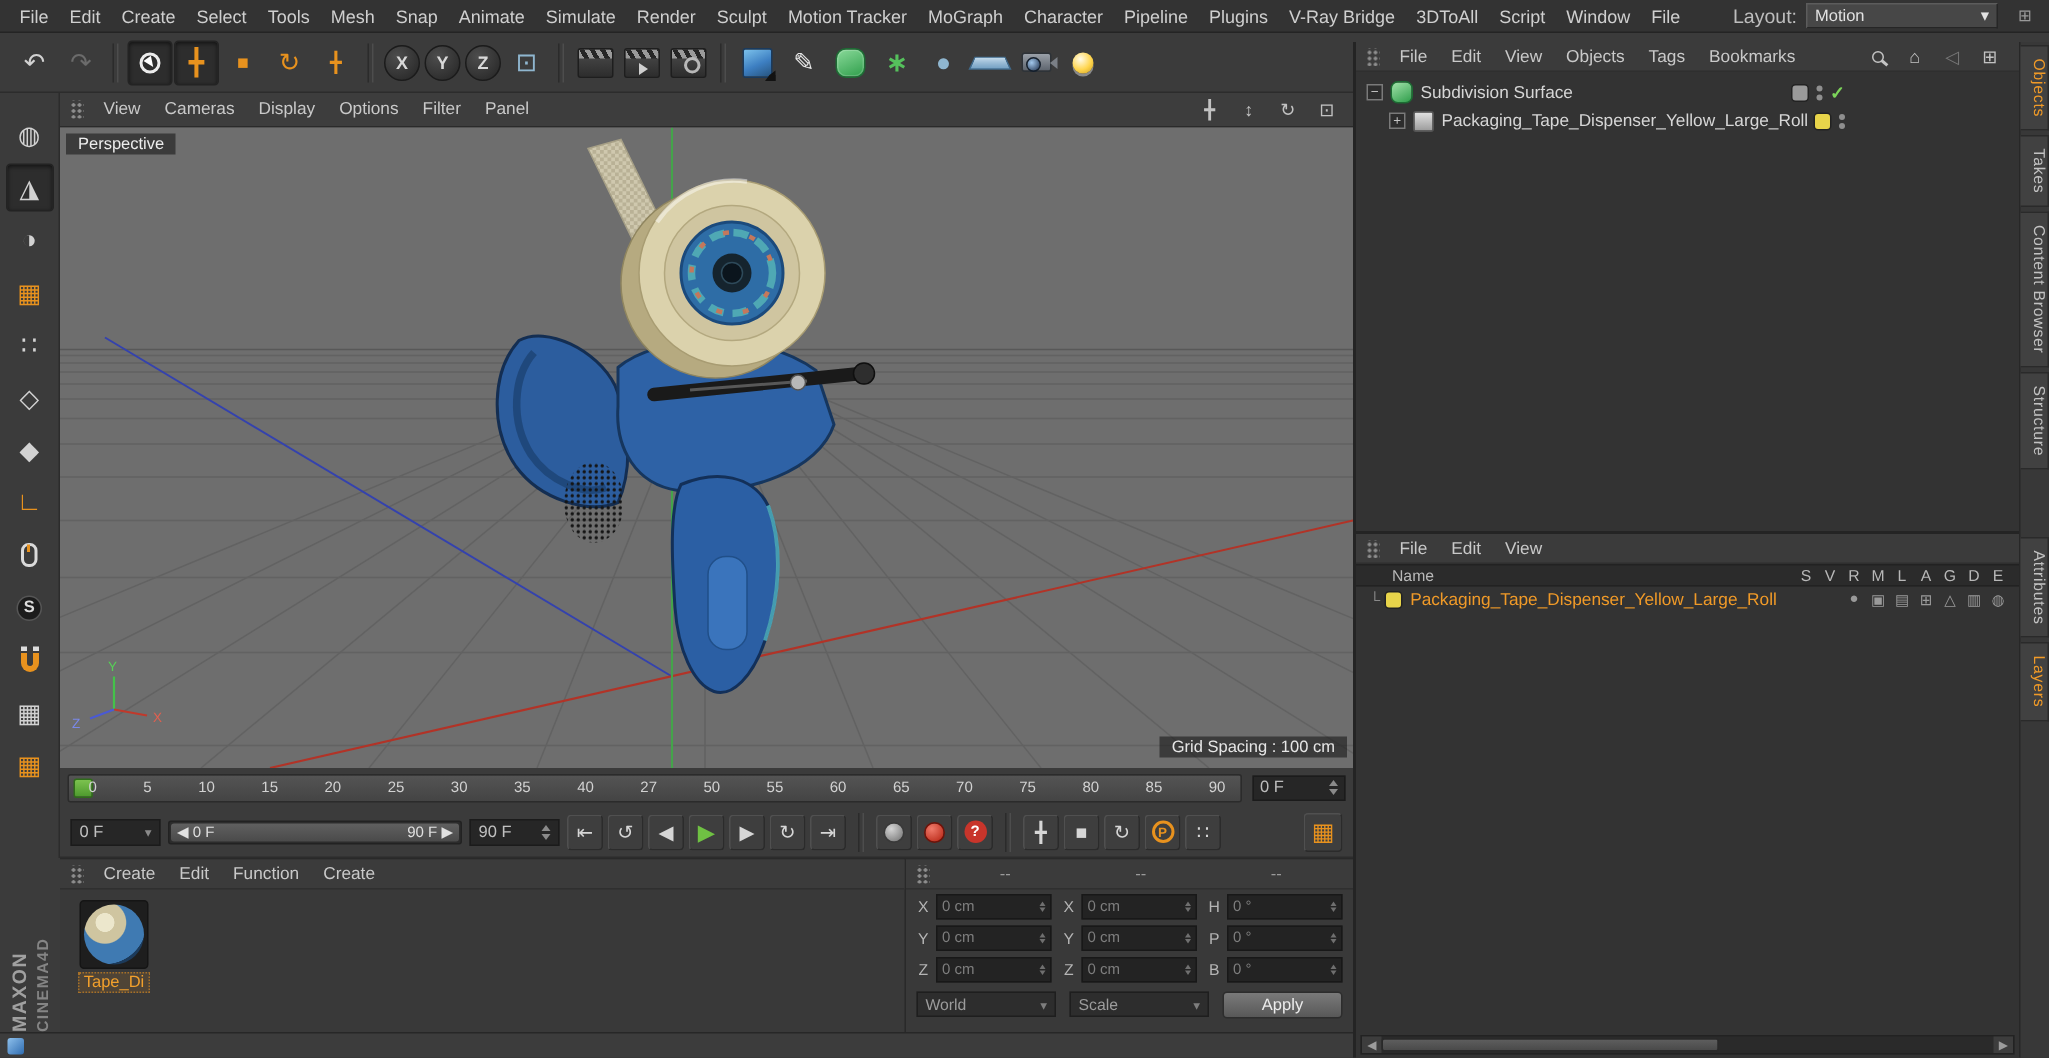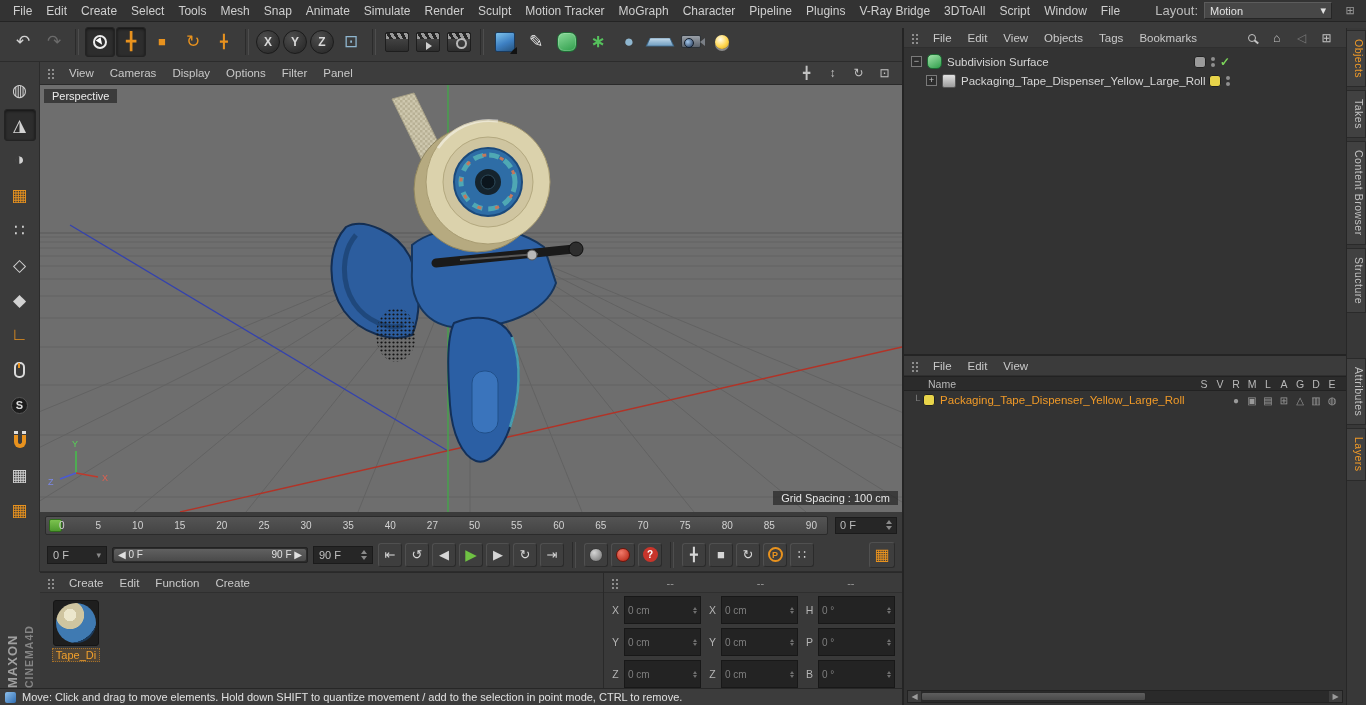--- a/index.html
+++ b/index.html
@@ -104,21 +104,21 @@
 .mat-name{margin-top:2px;font-size:11px;color:#f2a02c;background:rgba(240,150,30,.12);border:1px dotted rgba(240,150,30,.55);padding:0 3px;display:inline-block}
 
 
 .coord-panel{position:absolute;left:604px;top:572px;width:298px;height:116px;background:#393939;border-top:1px solid #292929}
 .coord-head{display:flex;align-items:center;color:#9a9a9a;font-size:11px}
 .coord-head .dash{flex:1;text-align:center}
 .coord-grid{padding:3px 7px 0 7px;display:flex;flex-direction:column;gap:4px}
 .crow{display:flex;align-items:center;gap:7px}
 .cgroup{display:flex;align-items:center;gap:4px;flex:1}
 .clabel{width:9px;font-size:10.5px;color:#b5b5b5;text-align:center}
-.cfield{flex:1;height:28px;background:#232323;border:1px solid #181818;display:flex;align-items:center;padding:0 3px;font-size:10px;color:#7e7e7e}
+.cfield{flex:1;height:17px;background:#232323;border:1px solid #181818;display:flex;align-items:center;padding:0 3px;font-size:10px;color:#7e7e7e}
 .spin2{margin-left:auto;display:flex;flex-direction:column;gap:1px}
 .spin2::before{content:"";display:block;border:2.5px solid transparent;border-bottom:3.5px solid #6f6f6f}
 .spin2::after{content:"";display:block;border:2.5px solid transparent;border-top:3.5px solid #6f6f6f}
 .coord-foot{display:flex;gap:9px;padding:6px 7px 0 7px}
 .csel{flex:1;height:17px;background:#2d2d2d;border:1px solid #1e1e1e;display:flex;align-items:center;justify-content:space-between;padding:0 5px;font-size:10.5px;color:#9c9c9c}
 .csel .arr{color:#7e7e7e;font-size:9px}
 .apply-btn{width:80px;height:18px;background:linear-gradient(#7a7a7a,#585858);border:1px solid #2d2d2d;border-radius:3px;color:#ececec;font-size:11px;display:flex;align-items:center;justify-content:center}
 
 
 .om-panel{position:absolute;left:902px;top:28px;width:444px;height:328px;background:#333;border-left:2px solid #242424;border-bottom:2px solid #242424}
@@ -765,16 +765,15 @@
       </div>
   </div>
 
   <div class="brand">
     <span class="b1">MAXON</span>
     <span class="b2">CINEMA4D</span>
   </div>
 
   <div class="statusbar">
     <span class="status-cube"></span>
-    <span>Move: Click and drag to move elements. Hold down SHIFT to quantize movement / add to the selection in point mode, CTRL to remove.</span>
   </div>
 
 </div>
 
 </body></html>

